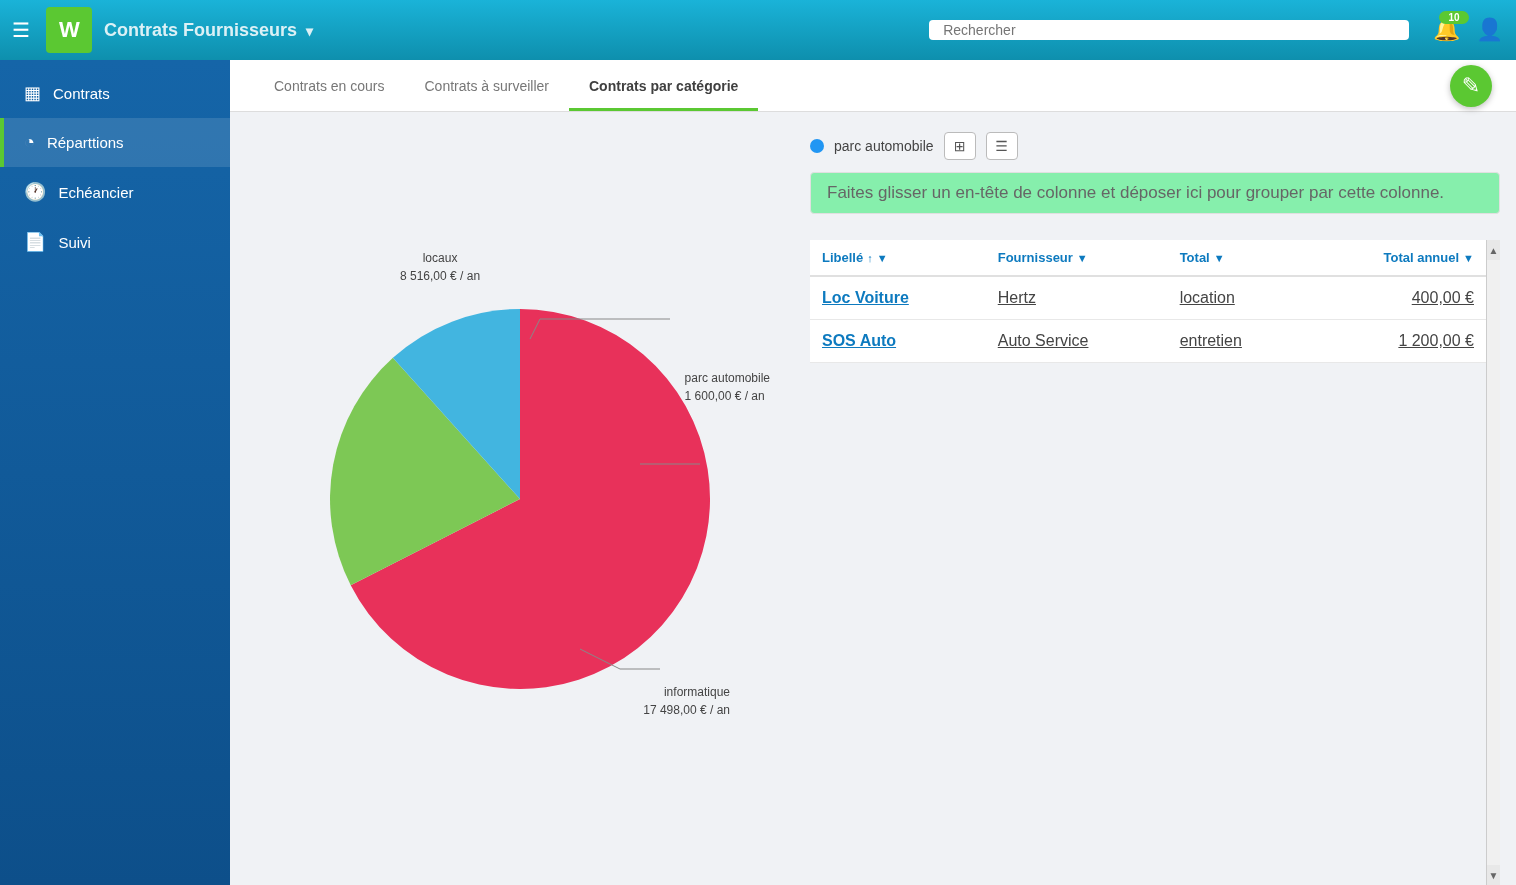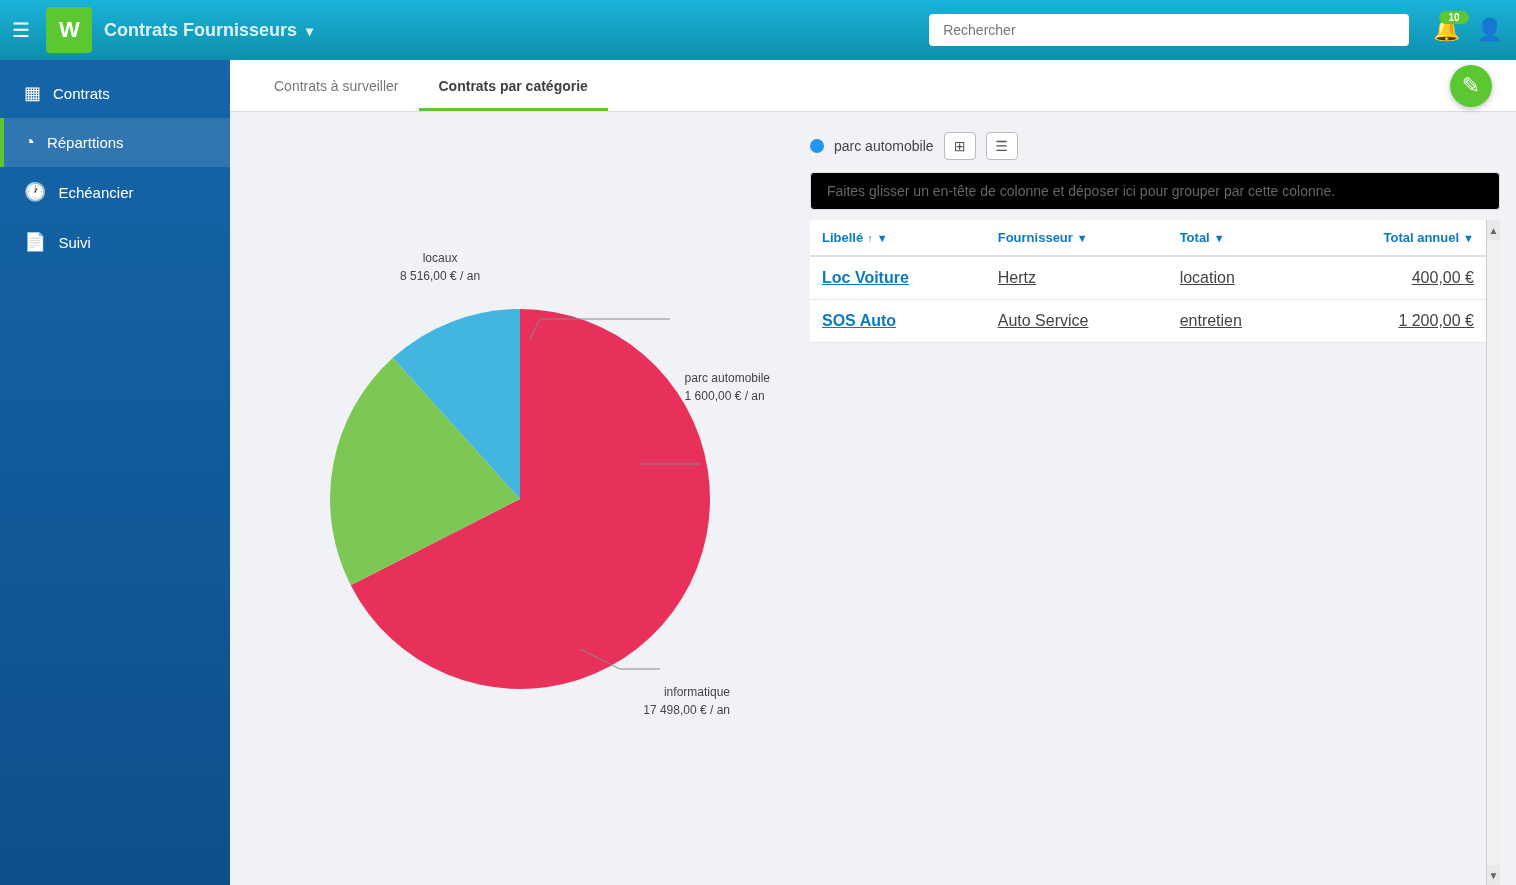--- a/index.html
+++ b/index.html
@@ -35,21 +35,21 @@
     }
     .app-title {
       color: white;
       font-size: 18px;
       font-weight: bold;
       margin-right: auto;
     }
     .app-title span { opacity: 0.85; }
     .search-bar {
       flex: 0 0 480px;
-      height: 32px;
+      height: 20px;
       border: none;
       border-radius: 4px;
       padding: 0 14px;
       font-size: 14px;
       color: #737373;
       outline: none;
     }
     .topnav-icons {
       display: flex;
       align-items: center;
@@ -233,27 +233,27 @@
       border-radius: 4px;
       background: white;
       display: flex;
       align-items: center;
       justify-content: center;
       cursor: pointer;
       font-size: 14px;
       color: #555;
     }
     .drag-hint {
-      background: #000000;
+      background: #86efac;
       border: 1px solid #e0e0e0;
       border-radius: 4px;
       padding: 10px 16px;
-      font-size: 14px;
+      font-size: 17px;
       color: #666;
-      margin-bottom: 10px;
+      margin-bottom: 26px;
     }
     .data-table {
       width: 100%;
       border-collapse: collapse;
       font-size: 14px;
     }
     .data-table thead tr {
       background: white;
       border-bottom: 2px solid #e0e0e0;
     }
@@ -372,20 +372,21 @@
     </div>
     <div class="sidebar-item">
       <span class="icon">📄</span>
       <span>Suivi</span>
     </div>
   </aside>
 
   <main class="main">
 
     <div class="tabs-bar">
+      <div class="tab">Contrats en cours</div>
       <div class="tab">Contrats à surveiller</div>
       <div class="tab active">Contrats par catégorie</div>
       <div class="fab-btn">✎</div>
     </div>
 
     <div class="content-area">
 
       <div class="chart-section">
         <div style="position:relative; width:440px; height:460px;">
 

